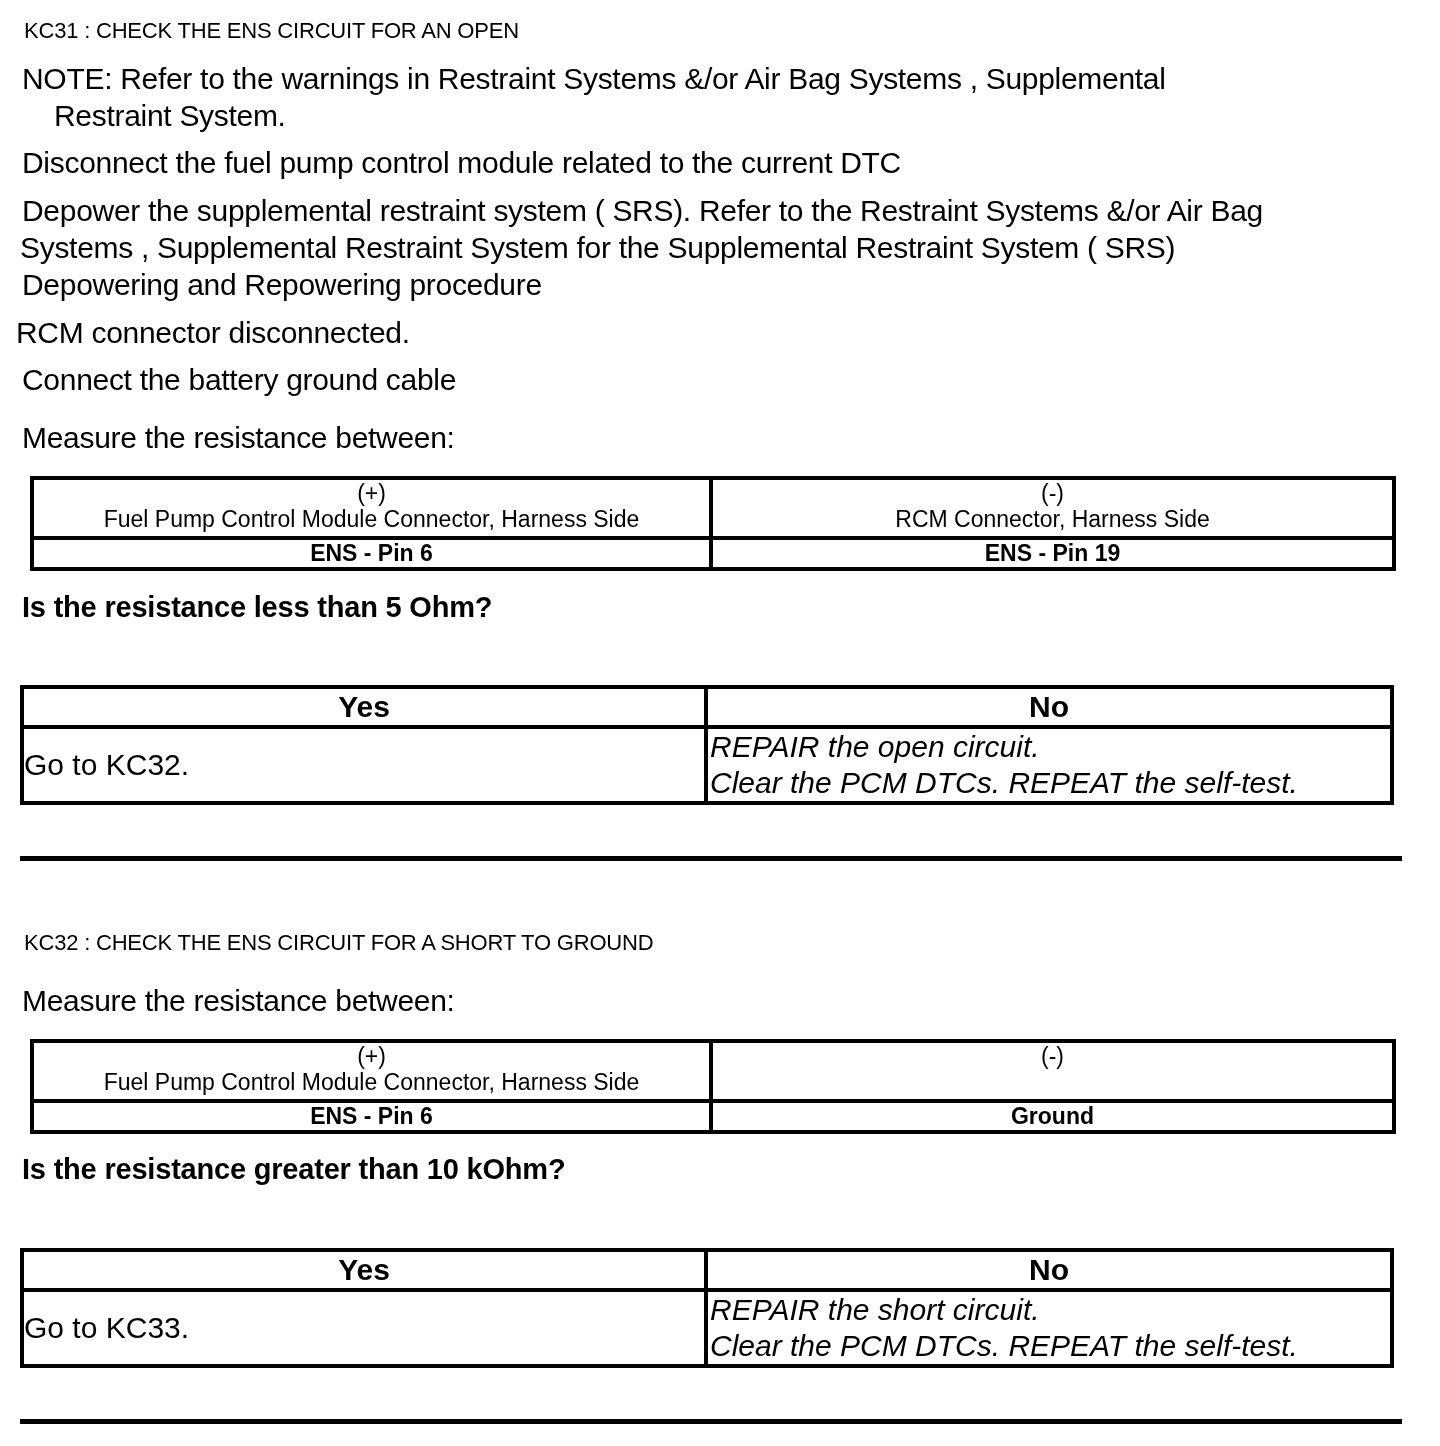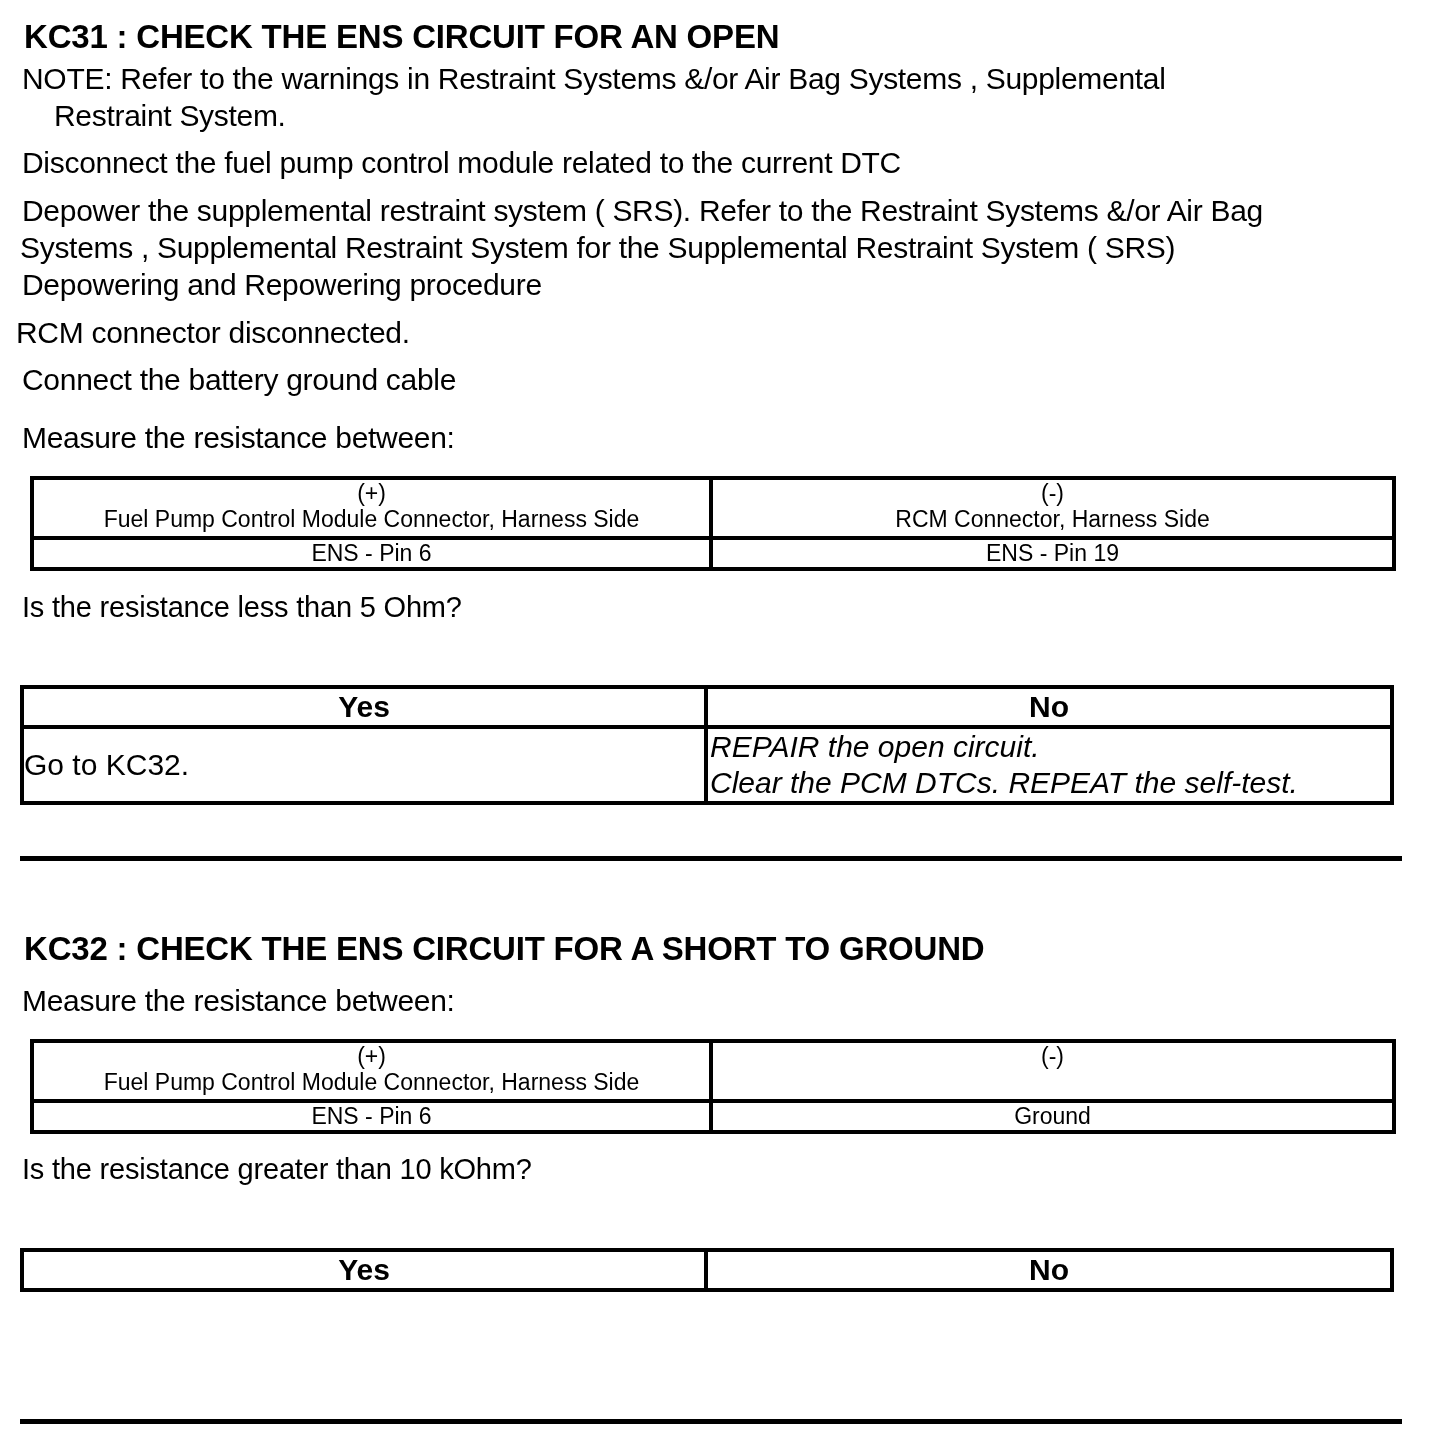--- a/index.html
+++ b/index.html
@@ -1,34 +1,34 @@
 <!DOCTYPE html>
 <html><head>
 <meta charset="utf-8">
 <style>
   html, body { margin: 0; padding: 0; background: #ffffff; }
   body {
     width: 1440px; height: 1446px; position: relative; overflow: hidden;
     font-family: "Liberation Sans", sans-serif; color: #000;
   }
   .abs { position: absolute; white-space: nowrap; }
-  .step-title { font-weight: bold; font-size: 33px; letter-spacing: -0.2px; }
+  .step-title { font-weight: normal; font-size: 22px; letter-spacing: -0.2px; }
   .body-text { font-size: 30px; line-height: 37px; letter-spacing: -0.3px; }
-  .question { font-weight: normal; font-size: 29px; letter-spacing: -0.2px; }
+  .question { font-weight: bold; font-size: 29px; letter-spacing: -0.2px; }
 
   table.meas {
     position: absolute; border-collapse: collapse;
     border: 4px solid #000; table-layout: fixed;
   }
   table.meas td {
     border: 4px solid #000; text-align: center; font-size: 23px;
     line-height: 26px; padding: 0; vertical-align: top;
   }
   table.meas td.hdr { height: 56px; }
-  table.meas td.val { height: 27px; line-height: 27px; }
+  table.meas td.val { height: 27px; line-height: 27px; font-weight: bold; }
 
   table.yn {
     position: absolute; border-collapse: collapse;
     border: 4px solid #000; table-layout: fixed; padding-left: 24px;
   }
   table.yn td {
     border: 4px solid #000; font-size: 30px; padding: 0;
   }
   table.yn td.yn-hdr { font-weight: bold; text-align: center; height: 36px; line-height: 36px; }
   table.yn td.yes-val { text-align: left; height: 72px; }
@@ -133,16 +133,23 @@
 <table class="yn" style="left:20px; top:1248px; width:1370px;">
   <colgroup>
       <col style="width:684px">
       <col style="width:686px">
     </colgroup>
   <tbody>
       <tr>
     <td class="yn-hdr">Yes</td>
     <td class="yn-hdr">No</td>
   </tr>
+  <tr>
+    <td class="yes-val">Go to KC33.</td>
+    <td class="no-val">
+      <div>REPAIR the short circuit.</div>
+      <div>Clear the PCM DTCs. REPEAT the self-test.</div>
+    </td>
+  </tr>
 </tbody>
   </table>
 
 <div class="rule" style="top:1419px;"></div>
 
 </body></html>

